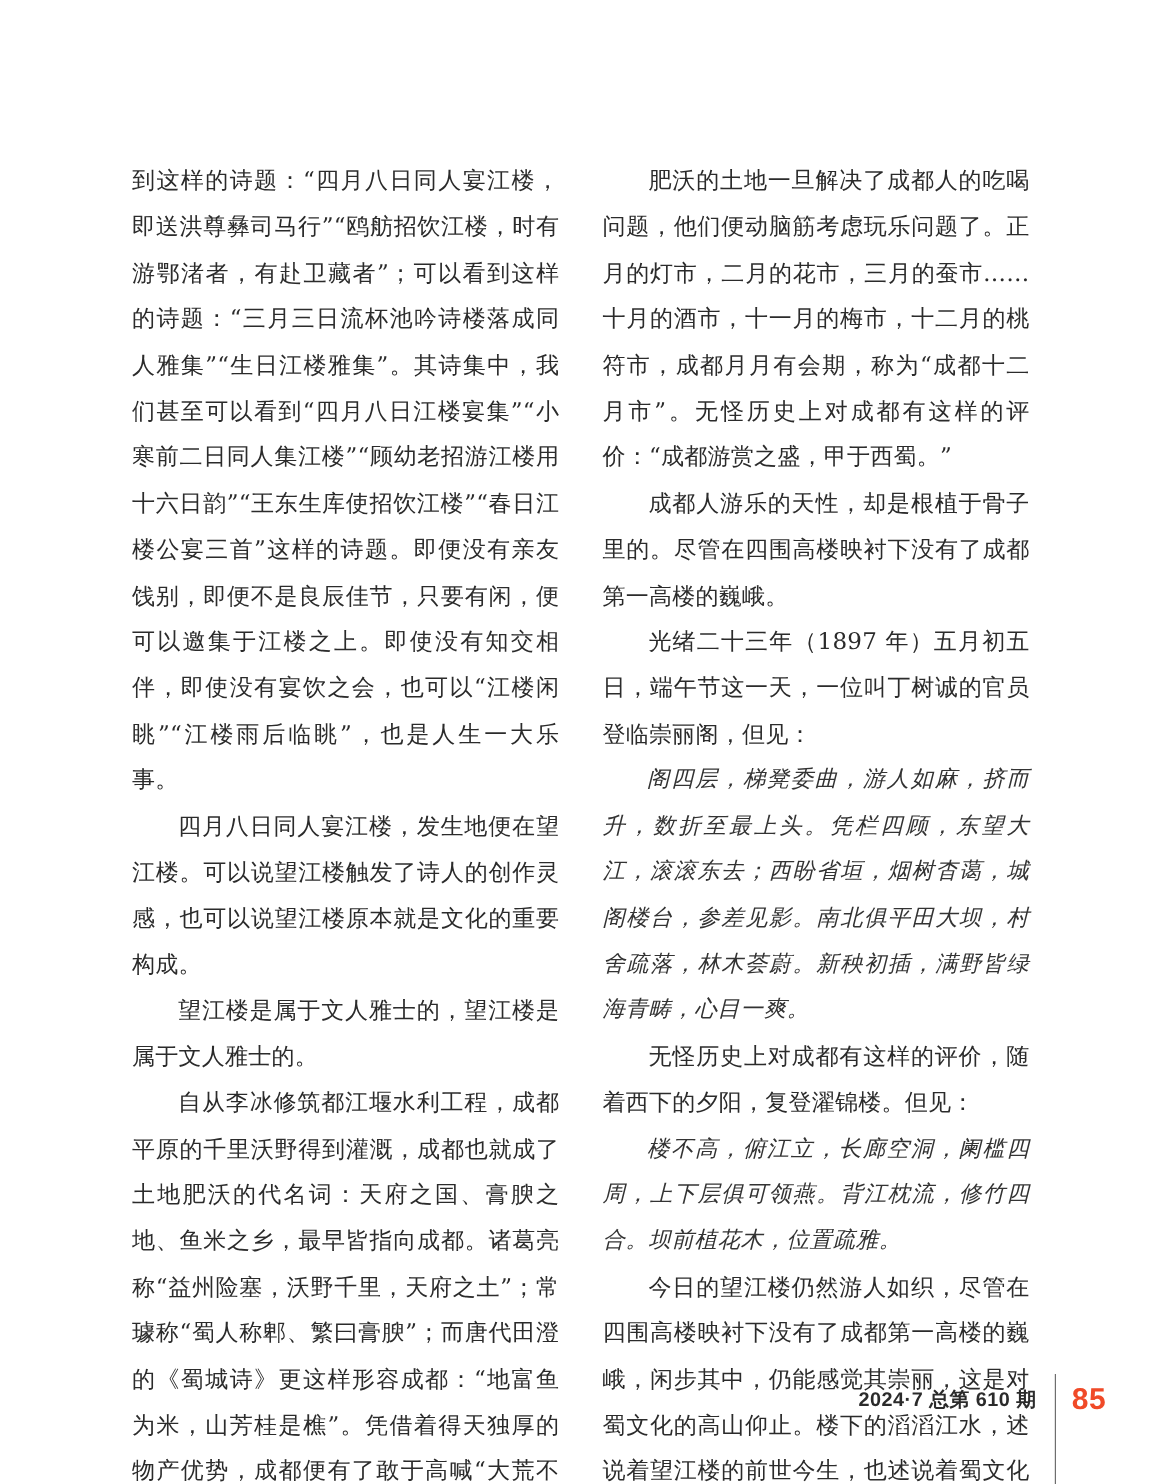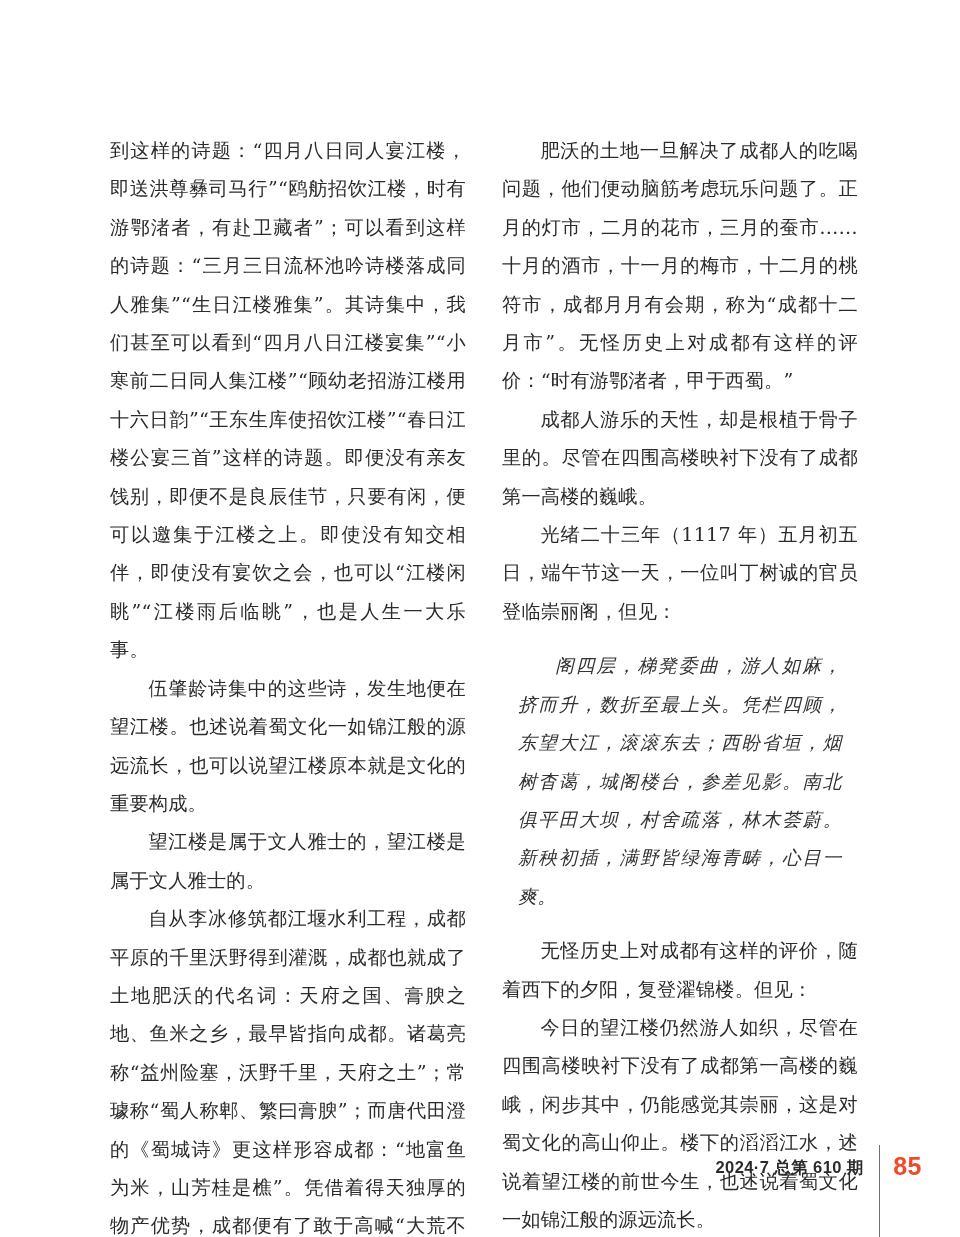--- a/index.html
+++ b/index.html
@@ -48,21 +48,21 @@
     text-justify: inter-ideograph;
     text-indent: 2em;
     letter-spacing: 0.2px;
     color: #2b2b2b;
     font-family: "DejaVu Serif", "Liberation Serif", serif;
   }
   p.para + p.para { margin-top: 0; }
 
   
   p.quote {
-    margin: 16px;
+    margin: 0;
     font-size: 18.6px;
     line-height: 38.4px;
     text-align: justify;
     text-justify: inter-ideograph;
     text-indent: 2em;
     color: #333333;
     font-family: "DejaVu Serif", "Liberation Serif", serif;
     font-style: italic;
     letter-spacing: 0.6px;
   }
@@ -112,31 +112,32 @@
 </style>
 </head>
 <body>
 
 <div class="page">
 
   <div class="columns">
 
     <div class="col">
       <p class="para" style="text-indent:0;">到这样的诗题：“四月八日同人宴江楼，即送洪尊彝司马行”“鸥舫招饮江楼，时有游鄂渚者，有赴卫藏者”；可以看到这样的诗题：“三月三日流杯池吟诗楼落成同人雅集”“生日江楼雅集”。其诗集中，我们甚至可以看到“四月八日江楼宴集”“小寒前二日同人集江楼”“顾幼老招游江楼用十六日韵”“王东生库使招饮江楼”“春日江楼公宴三首”这样的诗题。即便没有亲友饯别，即便不是良辰佳节，只要有闲，便可以邀集于江楼之上。即使没有知交相伴，即使没有宴饮之会，也可以“江楼闲眺”“江楼雨后临眺”，也是人生一大乐事。</p>
-      <p class="para">伍肇龄诗集中的这些诗，发生地便在望江楼。也述说着蜀文化一如锦江般的源远流长，也可以说望江楼原本就是文化的重要构成。</p>
+      <p class="para">四月八日同人宴江楼，发生地便在望江楼。可以说望江楼触发了诗人的创作灵感，也可以说望江楼原本就是文化的重要构成。</p>
       <p class="para">望江楼是属于文人雅士的，望江楼是属于文人雅士的。</p>
       <p class="para">自从李冰修筑都江堰水利工程，成都平原的千里沃野得到灌溉，成都也就成了土地肥沃的代名词：天府之国、膏腴之地、鱼米之乡，最早皆指向成都。诸葛亮称“益州险塞，沃野千里，天府之土”；常璩称“蜀人称郫、繁曰膏腴”；而唐代田澄的《蜀城诗》更这样形容成都：“地富鱼为米，山芳桂是樵”。凭借着得天独厚的物产优势，成都便有了敢于高喊“大荒不饥，蜀有蹲鸱；大旱不乱，蜀有广汉”的底气。</p>
     </div>
 
     <div class="col">
-      <p class="para">肥沃的土地一旦解决了成都人的吃喝问题，他们便动脑筋考虑玩乐问题了。正月的灯市，二月的花市，三月的蚕市……十月的酒市，十一月的梅市，十二月的桃符市，成都月月有会期，称为“成都十二月市”。无怪历史上对成都有这样的评价：“时有游鄂渚者，甲于西蜀。”</p>
+      <p class="para">肥沃的土地一旦解决了成都人的吃喝问题，他们便动脑筋考虑玩乐问题了。正月的灯市，二月的花市，三月的蚕市……十月的酒市，十一月的梅市，十二月的桃符市，成都月月有会期，称为“成都十二月市”。无怪历史上对成都有这样的评价：“成都游赏之盛，甲于西蜀。”</p>
       <p class="para">成都人游乐的天性，却是根植于骨子里的。尽管在四围高楼映衬下没有了成都第一高楼的巍峨。</p>
-      <p class="para">光绪二十三年（1117 年）五月初五日，端午节这一天，一位叫丁树诚的官员登临崇丽阁，但见：</p>
+      <p class="para">光绪二十三年（1897 年）五月初五日，端午节这一天，一位叫丁树诚的官员登临崇丽阁，但见：</p>
       <p class="quote">阁四层，梯凳委曲，游人如麻，挤而升，数折至最上头。凭栏四顾，东望大江，滚滚东去；西盼省垣，烟树杳蔼，城阁楼台，参差见影。南北俱平田大坝，村舍疏落，林木荟蔚。新秧初插，满野皆绿海青畴，心目一爽。</p>
       <p class="para">无怪历史上对成都有这样的评价，随着西下的夕阳，复登濯锦楼。但见：</p>
+      <p class="quote">楼不高，俯江立，长廊空洞，阑槛四周，上下层俱可领燕。背江枕流，修竹四合。坝前植花木，位置疏雅。</p>
       <p class="para"><span>今日的望江楼仍然游人如织，尽管在四围高楼映衬下没有了成都第一高楼的巍峨，闲步其中，仍能感觉其崇丽，这是对蜀文化的高山仰止。楼下的滔滔江水，述说着望江楼的前世今生，也述说着蜀文化一如锦江般的源远流长。</span></p>
     </div>
 
   </div>
 
   <div class="footer">
     <div class="footer-inner">
       <div class="issue-line">2024·7 总第 610 期</div>
       <div class="footer-rule"></div>
       <div class="page-number">85</div>

